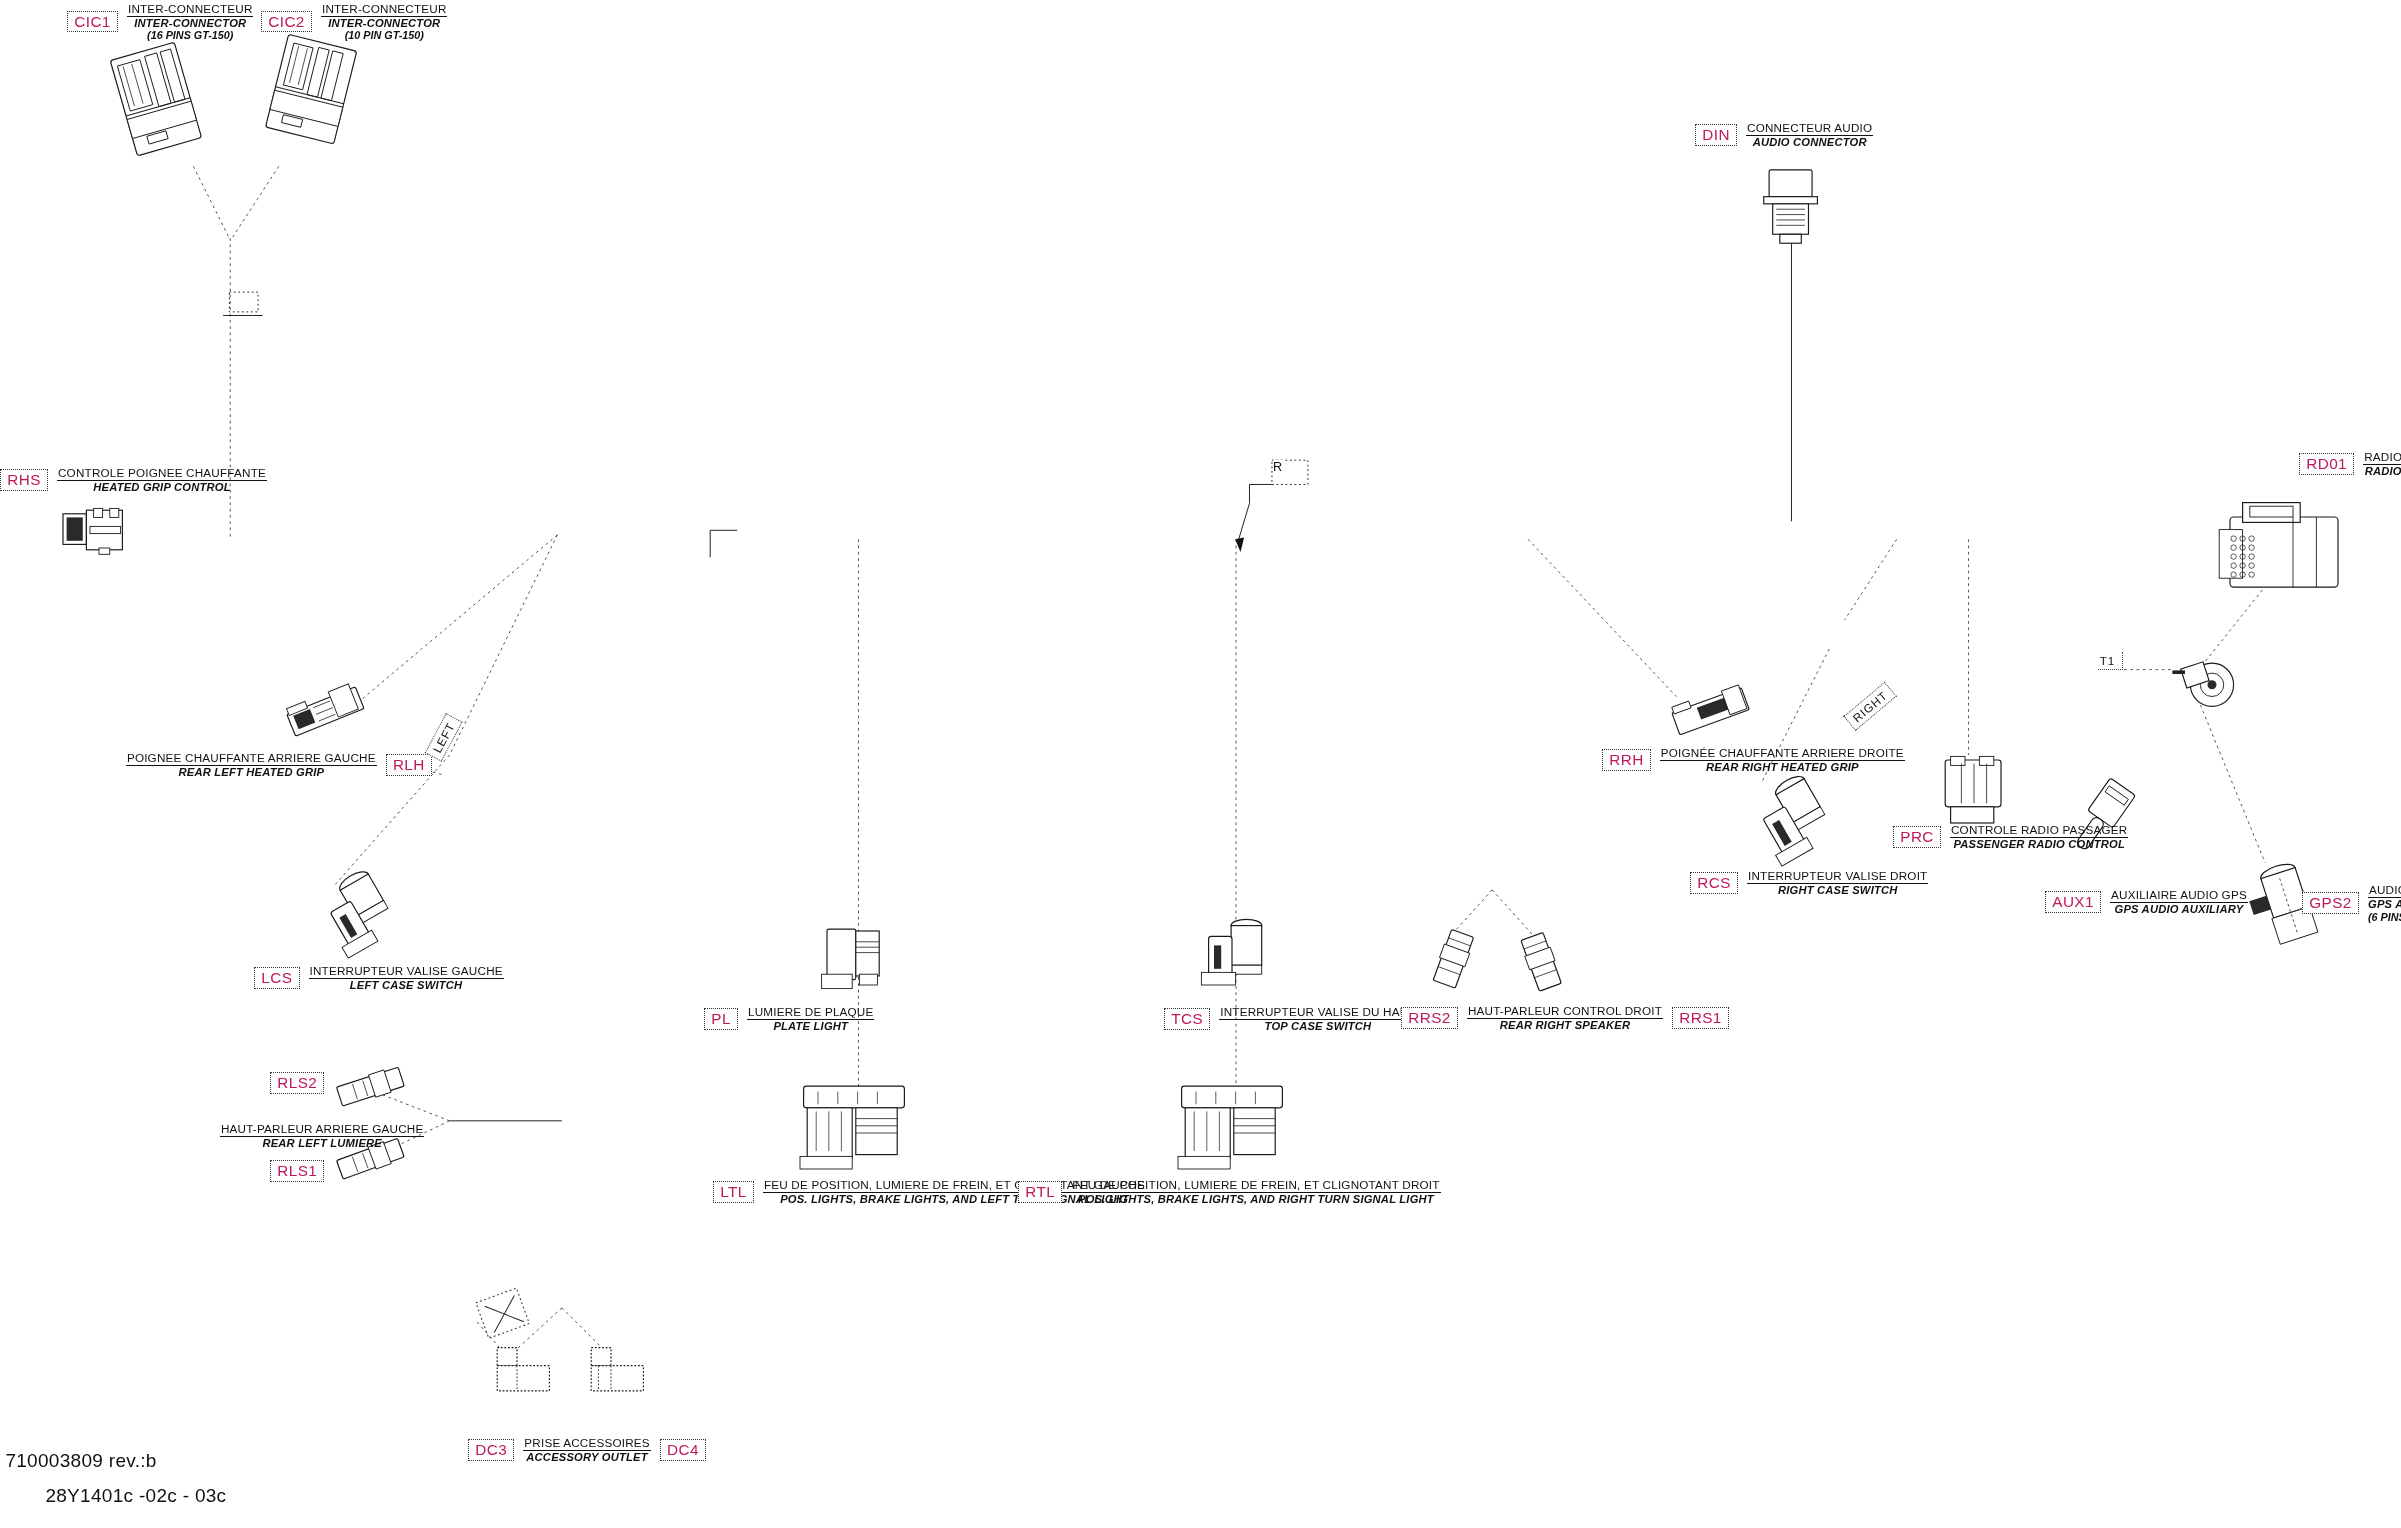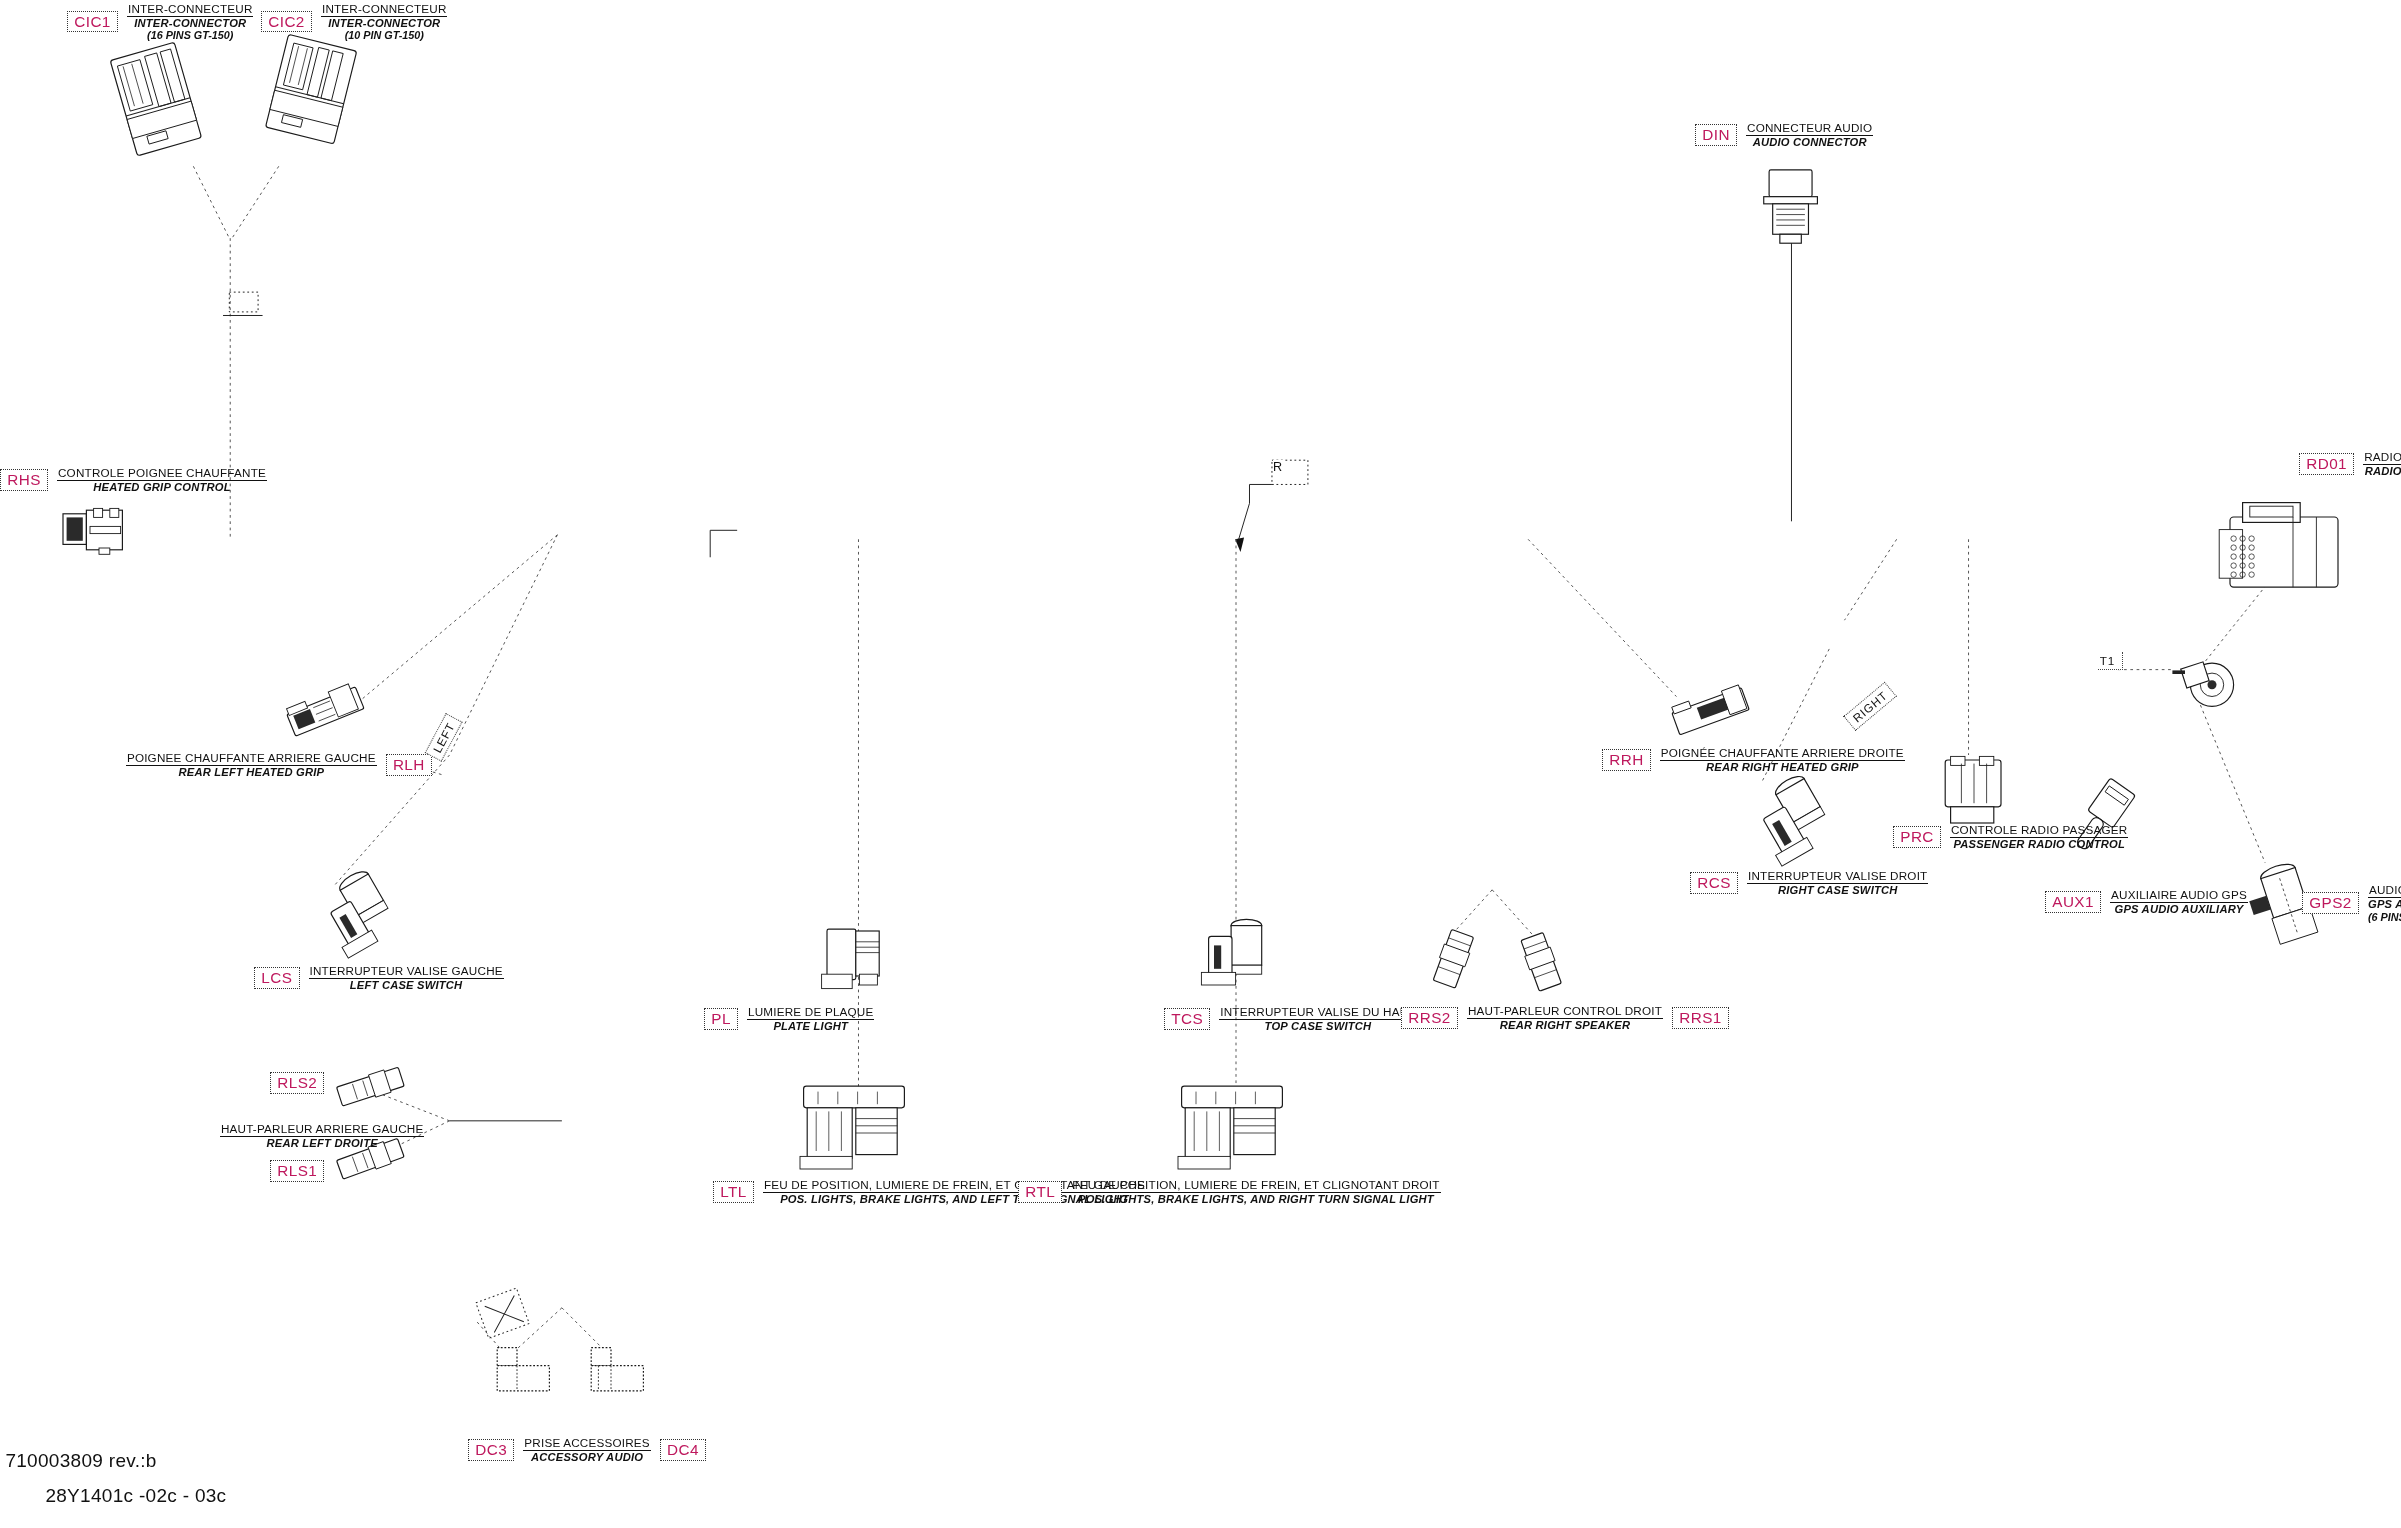--- a/index.html
+++ b/index.html
@@ -367,21 +367,21 @@
     </span>
   </div>
 
   <div class="callout" style="left:270px;top:1072px;">
     <span class="code">RLS2</span>
   </div>
 
   <div class="callout" style="left:220px;top:1122px;">
     <span class="desc">
       <span class="fr">HAUT-PARLEUR ARRIERE GAUCHE</span>
-      <span class="en">REAR LEFT DROITE</span>
+      <span class="en">REAR LEFT LUMIERE</span>
     </span>
   </div>
 
   <div class="callout" style="left:270px;top:1160px;">
     <span class="code">RLS1</span>
   </div>
 
   <div class="callout" style="left:704px;top:1005px;">
     <span class="code">PL</span>
     <span class="desc">
@@ -469,21 +469,21 @@
     <span class="desc">
       <span class="fr">RADIO</span>
       <span class="en">RADIO</span>
     </span>
   </div>
 
   <div class="callout" style="left:468px;top:1436px;">
     <span class="code">DC3</span>
     <span class="desc">
       <span class="fr">PRISE ACCESSOIRES</span>
-      <span class="en">ACCESSORY AUDIO</span>
+      <span class="en">ACCESSORY OUTLET</span>
     </span>
     <span class="code">DC4</span>
   </div>
 
   <div class="wiretag" style="left:421px;top:728px;transform:rotate(-62deg);">LEFT</div>
 
   <div class="wiretag" style="left:1843px;top:697px;transform:rotate(-40deg);">RIGHT</div>
 
   <div class="wiretag" style="left:1273px;top:460px;border:none;padding:0;font-size:12.6px;">R</div>
 

